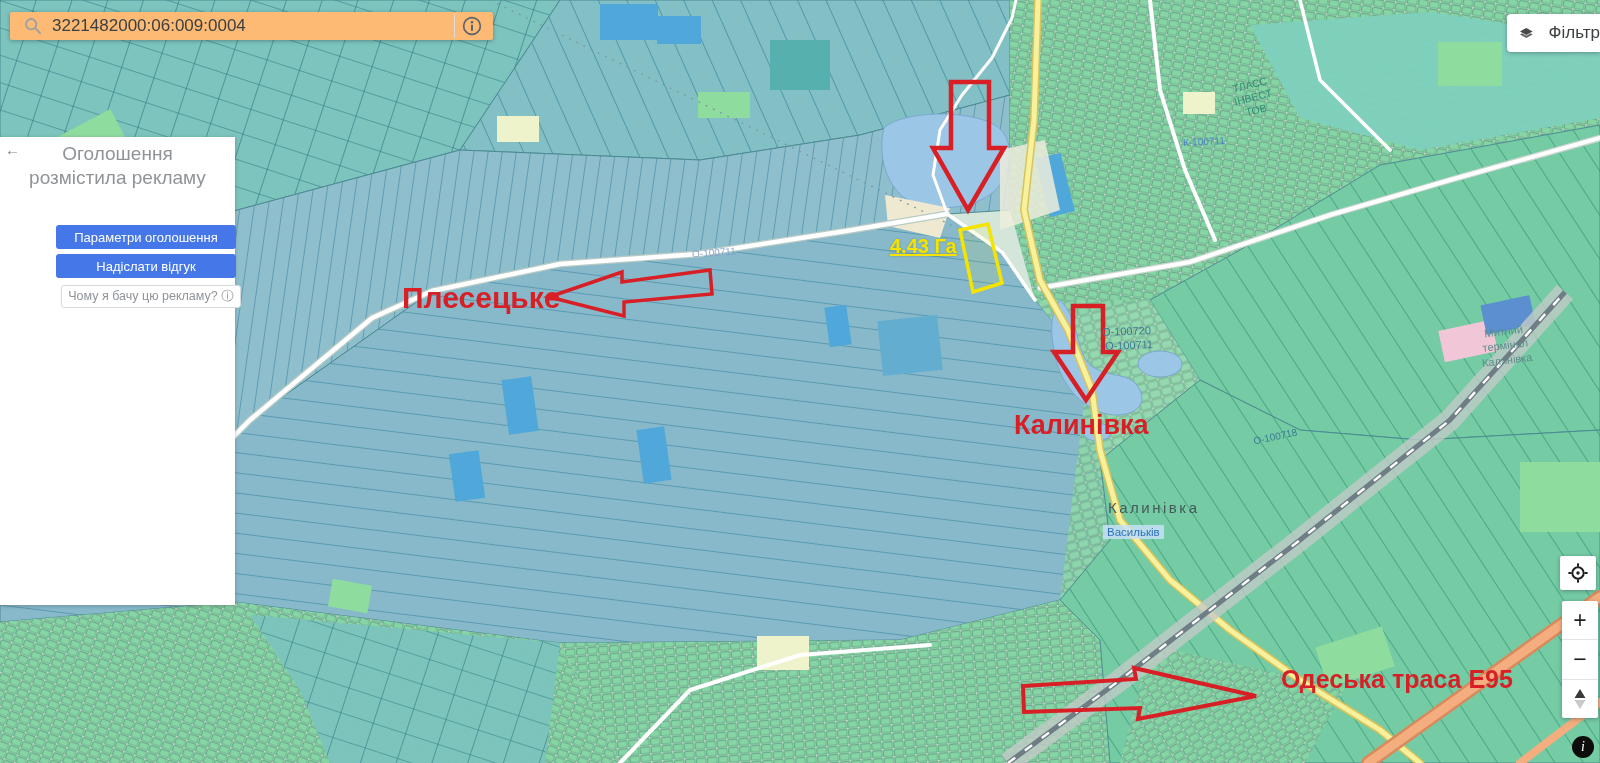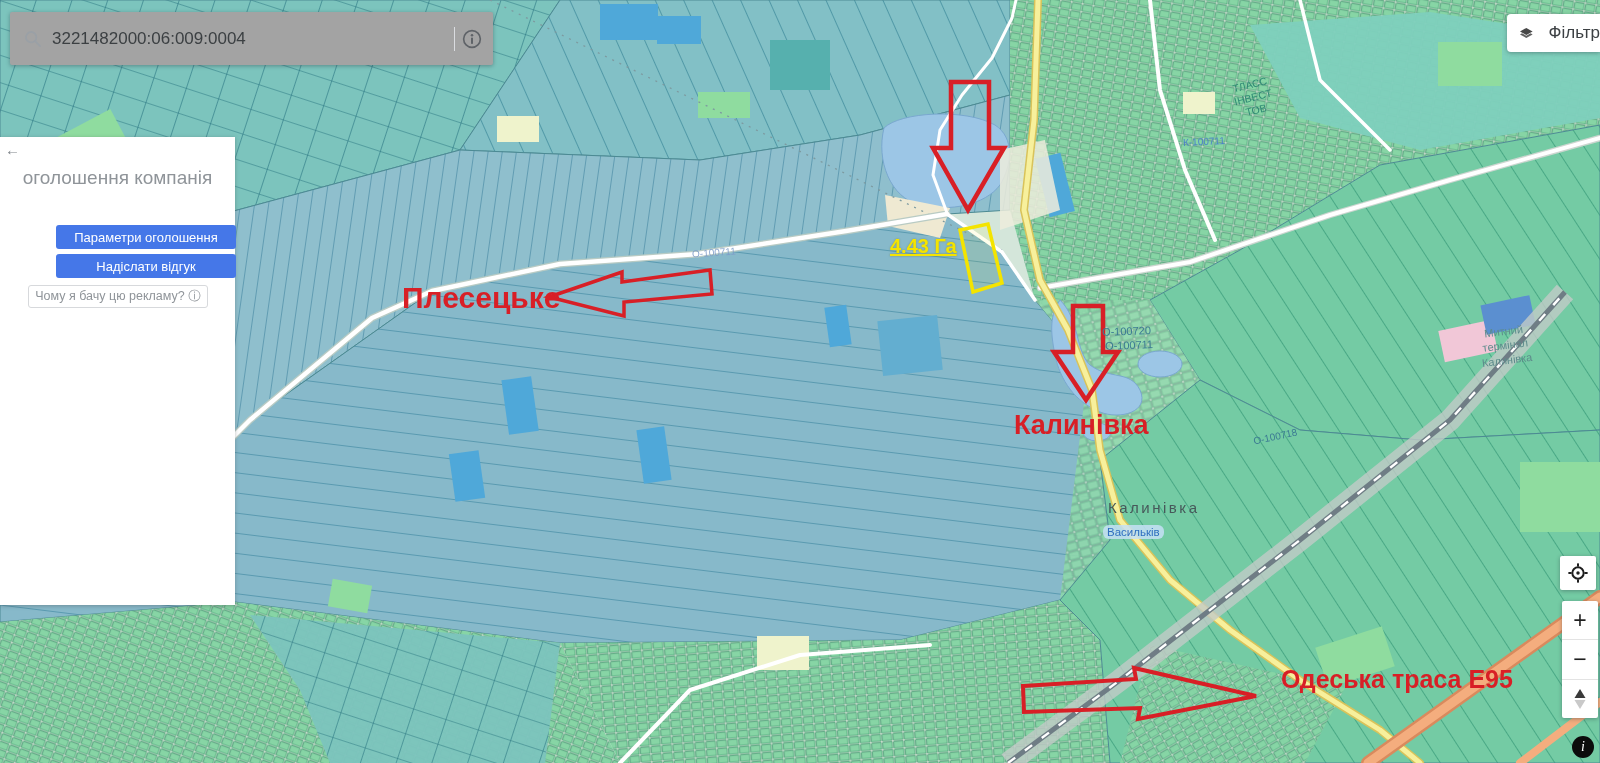--- a/index.html
+++ b/index.html
@@ -6,40 +6,40 @@
   body{width:1600px;height:763px;position:relative;overflow:hidden;
        font-family:"Liberation Sans",sans-serif;background:#d4e6da;}
   .abs{position:absolute;}
   
   #map-svg{position:absolute;left:0;top:0;}
   .maplabel{position:absolute;pointer-events:none;white-space:pre-line;}
   .annot{position:absolute;color:var(--annotation-red);font-weight:bold;pointer-events:none;}
   #area-label{position:absolute;color:var(--parcel-yellow);font-weight:bold;font-size:20px;
       text-decoration:underline;text-shadow:0 0 2px rgba(110,100,0,.45);pointer-events:none;}
   
-  #search-bar{left:10px;top:12px;width:483px;height:53px;background:#a3a3a3;border-radius:2px;
+  #search-bar{left:10px;top:12px;width:483px;height:28px;background:#fdba74;border-radius:2px;
       box-shadow:0 1px 4px rgba(40,50,60,.4);display:flex;align-items:center;}
   #search-input{border:none;outline:none;flex:1;font-size:17px;color:#3c4043;
       font-family:"Liberation Sans",sans-serif;background:transparent;padding:0;}
   #search-divider{width:1px;height:24px;background:#dadce0;margin:0 6px;}
   
   #filter-btn{left:1507px;top:14px;width:93px;height:38px;background:#fff;border-radius:4px 0 0 4px;
       box-shadow:0 1px 4px rgba(40,50,60,.4);display:flex;align-items:center;gap:16px;
       padding-left:13px;box-sizing:border-box;cursor:pointer;}
   #filter-btn span{font-size:17px;color:#3c4043;}
   
   #ad-panel{left:0;top:137px;width:235px;height:468px;background:#fff;
       box-shadow:0 1px 4px rgba(60,64,67,.35);}
   #ad-back{position:absolute;left:5px;top:4px;font-size:15px;color:#80868b;cursor:pointer;}
   .ad-line{width:100%;text-align:center;color:#8f9499;font-size:19px;position:absolute;}
   #ad-brand{width:100%;text-align:center;color:#9aa0a6;font-size:28px;position:absolute;top:53px;letter-spacing:.5px;}
   .ad-btn{position:absolute;left:28px;width:180px;height:24px;border-radius:3px;border:none;
       font-family:"Liberation Sans",sans-serif;font-size:13px;cursor:pointer;display:block;}
   .ad-btn.blue{background:var(--primary-blue);color:#fff;margin-left:28px;}
-  #ad-why{background:#fff;border:1px solid #d7d9dc;color:#8f9499;font-size:12.5px;height:23px;}
+  #ad-why{background:#fff;border:1px solid #d7d9dc;color:#8f9499;font-size:12.5px;height:23px;margin-left:33px;}
   
   .ctl{background:#fff;border-radius:2px;box-shadow:0 1px 4px rgba(40,50,60,.4);}
   #geolocate-btn{left:1560px;top:556px;width:36px;height:34px;display:flex;align-items:center;justify-content:center;cursor:pointer;}
   #zoom-stack{left:1562px;top:601px;width:36px;height:117px;display:flex;flex-direction:column;}
   .zoom-cell{flex:1;display:flex;align-items:center;justify-content:center;font-size:23px;color:#1f1f1f;cursor:pointer;}
   .zoom-cell + .zoom-cell{border-top:1px solid #e3e3e3;}
   #info-fab{left:1572px;top:736px;width:22px;height:22px;border-radius:50%;background:#0c0c0c;color:#fff;
       display:flex;align-items:center;justify-content:center;font-family:"Liberation Serif",serif;
       font-style:italic;font-size:14px;cursor:pointer;}
 </style>
@@ -181,21 +181,21 @@
     <path stroke-width="4" d="M1023 686 L1136 679 L1134 668 L1256 696 L1138 719 L1140 708 L1024 712 Z"></path>
   </g>
 </svg>
 
 <div class="maplabel" style="left:692px;top:247px;font-size:10px;color:#7e9cc8;transform:rotate(-4deg);opacity:.9">О-100711</div>
 <div class="maplabel" style="left:1102px;top:325px;font-size:11px;color:#3c7b93;transform:rotate(-2deg)">О-100720</div>
 <div class="maplabel" style="left:1105px;top:339px;font-size:11px;color:#3c7b93;transform:rotate(-2deg)">О-100711</div>
 <div class="maplabel" style="left:1253px;top:431px;font-size:10px;color:#3c7b93;transform:rotate(-12deg)">О-100718</div>
 <div class="maplabel" style="left:1183px;top:136px;font-size:10px;color:#4d83c9;transform:rotate(-3deg)">К-100711</div>
 <div class="maplabel" style="left:1108px;top:499px;font-size:15px;color:#47585a;letter-spacing:2.5px;font-weight:500">Калинівка</div>
-<div class="maplabel" style="left:1103px;top:525px;font-size:11.5px;color:#2f6fc0;background:rgba(198,225,246,.85);padding:1px 4px;border-radius:6px">Васильків</div>
+<div class="maplabel" style="left:1103px;top:525px;font-size:11.5px;color:#2f6fc0;background:rgba(198,225,246,.85);padding:1px 4px;border-radius:0">Васильків</div>
 <div class="maplabel" style="left:1234px;top:78px;font-size:10.5px;color:#2f8a74;transform:rotate(-14deg);line-height:1.25;text-align:center">ТЛАСС
 ІНВЕСТ
 ТОВ</div>
 <div class="maplabel" style="left:1480px;top:324px;font-size:11px;color:#5d8b8b;transform:rotate(-7deg);line-height:1.3;text-align:center">Митний
 термінал
 Калинівка</div>
 
 <div class="annot" style="left:402px;top:281px;font-size:30px;">Плесецьке</div>
 <div class="annot" style="left:1014px;top:410px;font-size:27px;">Калинівка</div>
 <div class="annot" style="left:1281px;top:665px;font-size:25px;">Одеська траса Е95</div>
@@ -218,21 +218,22 @@
 <div id="filter-btn" class="abs">
   <svg width="17" height="15" viewBox="0 0 17 15">
     <path d="M8.5 0 L17 4.7 L8.5 9.4 L0 4.7 Z" fill="#474747"></path>
     <path d="M2.7 7.3 L8.5 10.5 L14.3 7.3 L17 8.8 L8.5 13.5 L0 8.8 Z" fill="#474747" opacity=".85"></path>
   </svg>
   <span>Фільтр</span>
 </div>
 
 <div id="ad-panel" class="abs">
   <div id="ad-back">←</div>
-  <div class="ad-line" style="top:30px">оголошення компанія</div>
+  <div class="ad-line" style="top:6px">Оголошення</div>
+  <div class="ad-line" style="top:30px">розмістила рекламу</div>
   <button class="ad-btn blue" style="top:88px">Параметри оголошення</button>
   <button class="ad-btn blue" style="top:117px">Надіслати відгук</button>
   <button class="ad-btn" id="ad-why" style="top:148px">Чому я бачу цю рекламу? ⓘ</button>
 </div>
 
 <div id="geolocate-btn" class="abs ctl">
   <svg width="22" height="22" viewBox="0 0 24 24">
     <circle cx="12" cy="12" r="6.2" fill="none" stroke="#1f1f1f" stroke-width="2.2"></circle>
     <circle cx="12" cy="12" r="1.9" fill="#1f1f1f"></circle>
     <line x1="12" y1="1.5" x2="12" y2="5" stroke="#1f1f1f" stroke-width="2.2"></line>

